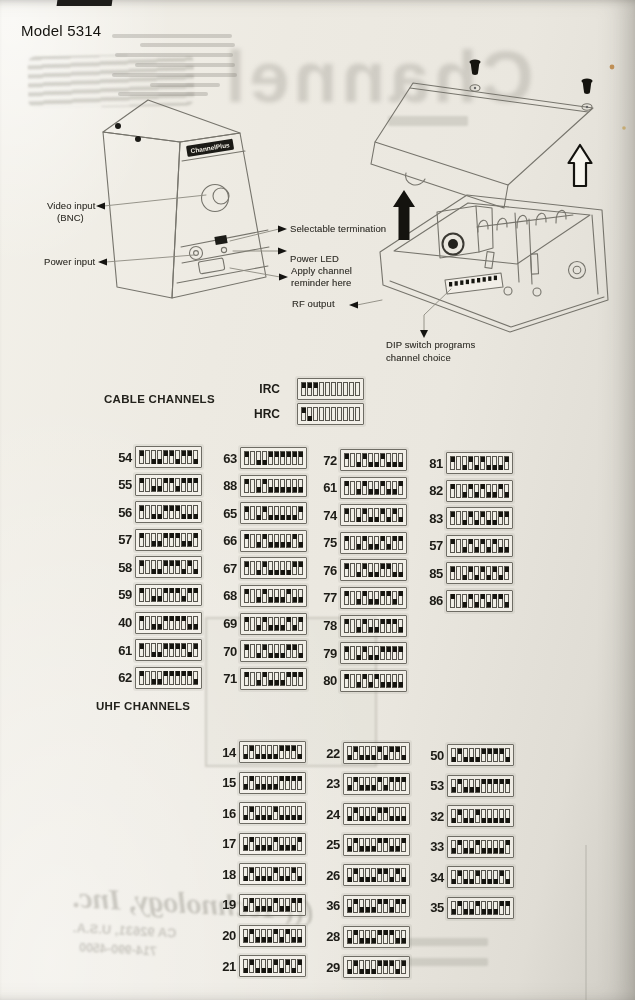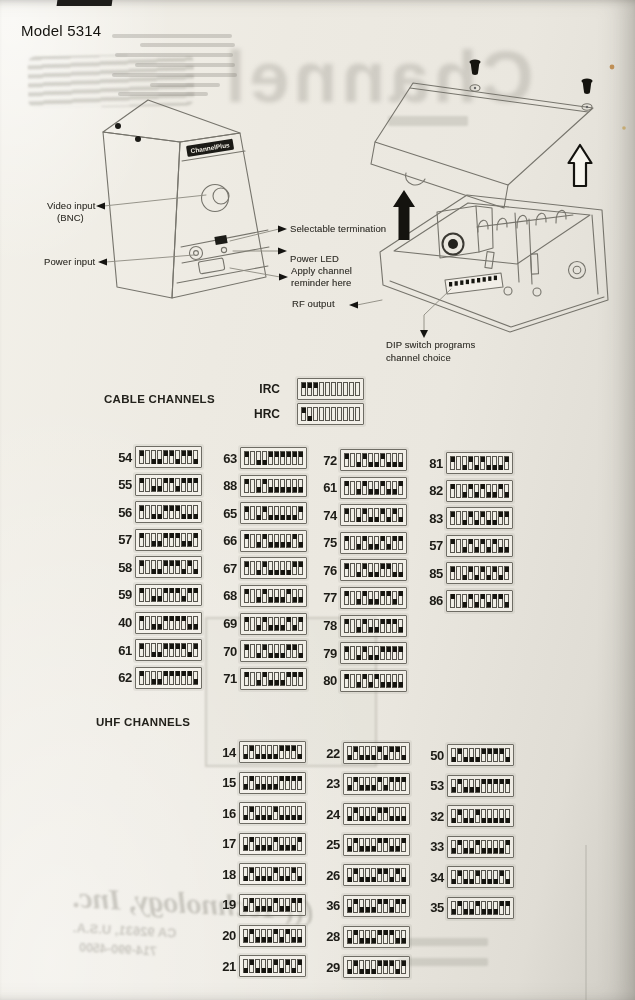--- a/index.html
+++ b/index.html
@@ -195,21 +195,21 @@
   <div class="abs lbl" style="left:44px;top:256px">Power input</div>
   <div class="abs lbl" style="left:290px;top:223px">Selectable termination</div>
   <div class="abs lbl" style="left:290px;top:253px">Power LED</div>
   <div class="abs lbl" style="left:291px;top:265px">Apply channel</div>
   <div class="abs lbl" style="left:291px;top:277px">reminder here</div>
   <div class="abs lbl" style="left:292px;top:298px">RF output</div>
   <div class="abs lbl" style="left:386px;top:339px">DIP switch programs</div>
   <div class="abs lbl" style="left:386px;top:352px">channel choice</div>
 
   <div class="abs section-lbl" style="left:104px;top:393px">CABLE CHANNELS</div>
-  <div class="abs section-lbl" style="left:96px;top:716px">UHF CHANNELS</div>
+  <div class="abs section-lbl" style="left:96px;top:700px">UHF CHANNELS</div>
 
   <div class="ref-row" style="left:236px;top:379px">
     <span class="ref-label">IRC</span>
     <span><span class="dip-box">
           <span class="dip-cell">
             <span class="dip-dot up"></span>
           </span>
           <span class="dip-cell">
             <span class="dip-dot up"></span>
           </span>

